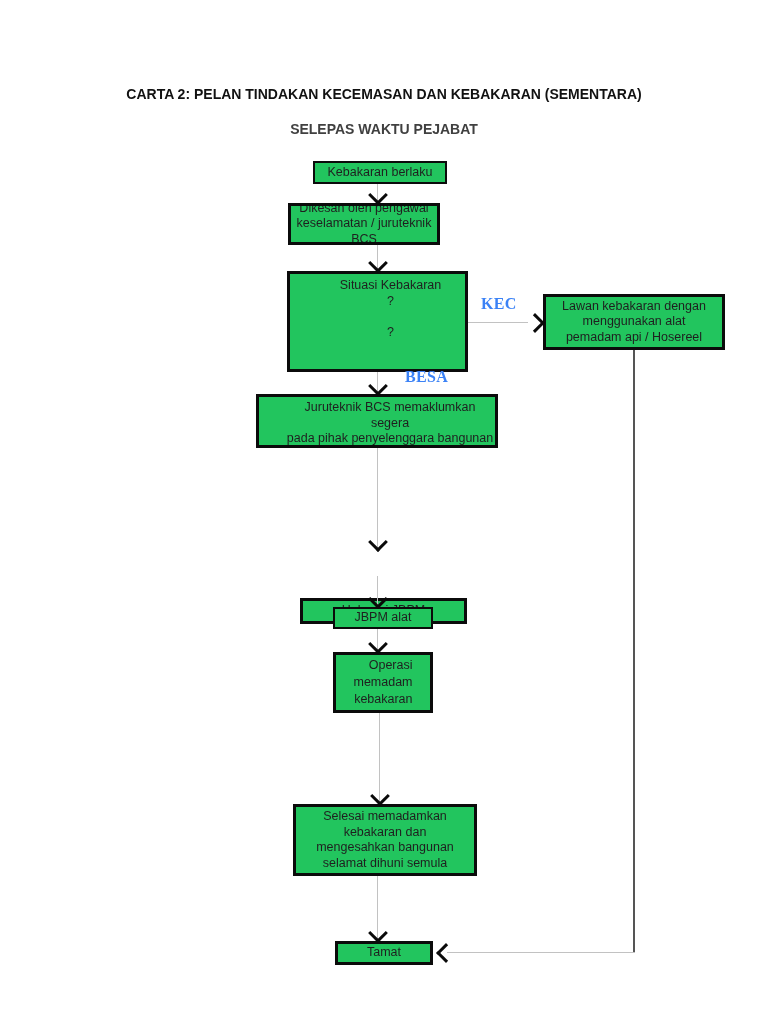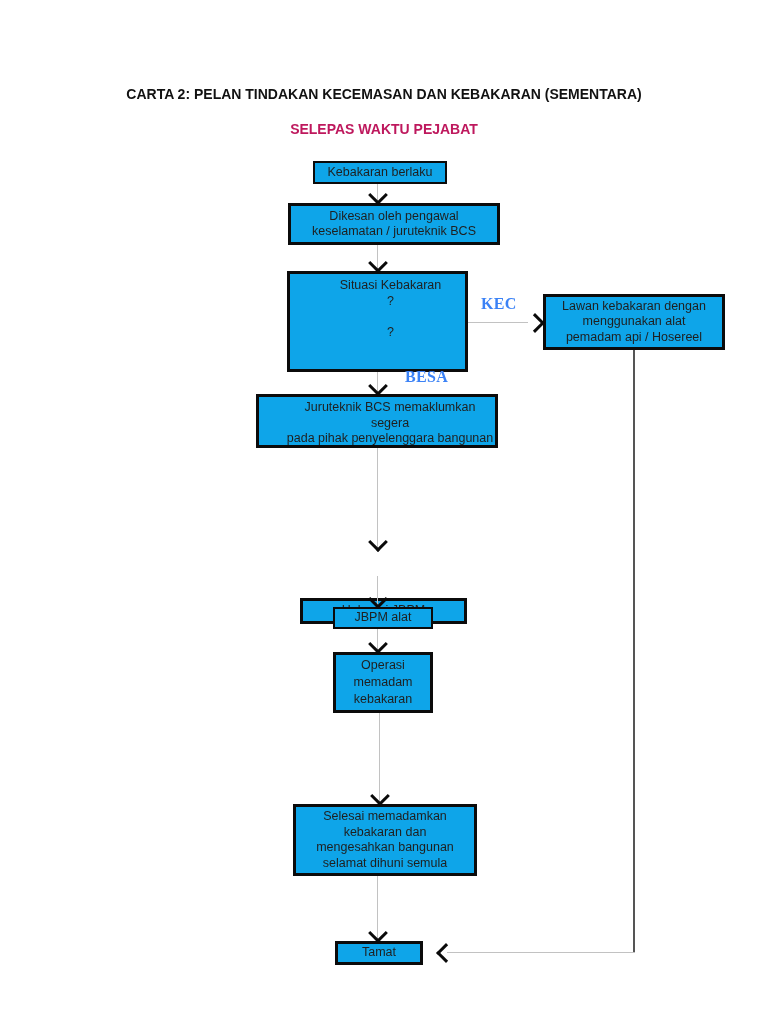--- a/index.html
+++ b/index.html
@@ -8,24 +8,24 @@
     font-family:"Liberation Sans","DejaVu Sans",sans-serif;
     color:#1a1a1a;position:relative;overflow:hidden;
   }
   .abs{position:absolute;}
   .title{
     left:0;top:86;width:768px;text-align:center;
     font-size:14px;font-weight:bold;color:#111;
   }
   .subtitle{
     left:0;top:121px;width:768px;text-align:center;
-    font-size:14px;font-weight:bold;color:#be185d;
+    font-size:14px;font-weight:bold;color:#404040;
   }
   .node{
-    box-sizing:border-box;background:#0ea5e9;border:3px solid #0b0b0b;
+    box-sizing:border-box;background:#22c55e;border:3px solid #0b0b0b;
     display:flex;align-items:center;justify-content:center;
     text-align:center;font-size:12.5px;line-height:15.5px;
     white-space:pre-line;overflow:hidden;color:#1f1f1f;
   }
   .node.thin{border-width:2px;}
   .node.top-align{align-items:flex-start;padding-top:4px;padding-left:26px;}
   .line{background:#c2c2c2;}
   .line.dark{background:#555555;}
   .chev{
     width:11px;height:11px;border:0 solid #0a0a0a;
@@ -39,50 +39,50 @@
   }
 </style>
 </head>
 <body>
 
 <div class="abs title" style="position:absolute;top:86px;">CARTA 2: PELAN TINDAKAN KECEMASAN DAN KEBAKARAN (SEMENTARA)</div>
 <div class="abs subtitle" style="position:absolute;top:121px;">SELEPAS WAKTU PEJABAT</div>
 
 <div class="node thin" style="position:absolute;left:313px;top:161px;width:134px;height:23px;">Kebakaran berlaku</div>
 
-<div class="node" style="position:absolute;left:288px;top:203px;width:212px;height:42px;">Dikesan oleh pengawal
+<div class="node" style="position:absolute;left:288px;top:203px;width:152px;height:42px;">Dikesan oleh pengawal
 keselamatan / juruteknik BCS</div>
 
 <div class="node top-align" style="position:absolute;left:287px;top:271px;width:181px;height:101px;">Situasi Kebakaran
 ?
 
 ?</div>
 
 <div class="node" style="position:absolute;left:543px;top:294px;width:182px;height:56px;">Lawan kebakaran dengan
 menggunakan alat
 pemadam api / Hosereel</div>
 
 <div class="node top-align" style="position:absolute;left:256px;top:394px;width:242px;height:54px;padding-top:3px;">Juruteknik BCS memaklumkan segera
 pada pihak penyelenggara bangunan
 dan pihak BKP</div>
 
 <div class="node" style="position:absolute;left:300px;top:550px;width:167px;height:26px;margin-top:48px;">Hubungi JBPM</div>
 
 <div class="node thin" style="position:absolute;left:333px;top:607px;width:100px;height:22px;">JBPM alat</div>
 
-<div class="node" style="position:absolute;left:333px;top:652px;width:100px;height:61px;line-height:17px;">Operasi
+<div class="node" style="position:absolute;left:333px;top:652px;width:100px;height:61px;line-height:17px;text-align:right;">Operasi
 memadam
 kebakaran</div>
 
 <div class="node" style="position:absolute;left:293px;top:804px;width:184px;height:72px;">Selesai memadamkan
 kebakaran dan
 mengesahkan bangunan
 selamat dihuni semula</div>
 
-<div class="node" style="position:absolute;left:335px;top:941px;width:88px;height:24px;">Tamat</div>
+<div class="node" style="position:absolute;left:335px;top:941px;width:98px;height:24px;">Tamat</div>
 
 <div class="abs edge-label" style="position:absolute;left:481px;top:295px;">KEC</div>
 <div class="abs edge-label" style="position:absolute;left:405px;top:368px;">BESA</div>
 
 <div class="abs line" style="position:absolute;left:377px;top:184px;width:1px;height:19px;"></div>
 <div class="abs line" style="position:absolute;left:377px;top:245px;width:1px;height:26px;"></div>
 <div class="abs line" style="position:absolute;left:377px;top:372px;width:1px;height:22px;"></div>
 <div class="abs line" style="position:absolute;left:377px;top:448px;width:1px;height:102px;"></div>
 <div class="abs line" style="position:absolute;left:377px;top:576px;width:1px;height:31px;"></div>
 <div class="abs line" style="position:absolute;left:377px;top:629px;width:1px;height:23px;"></div>

